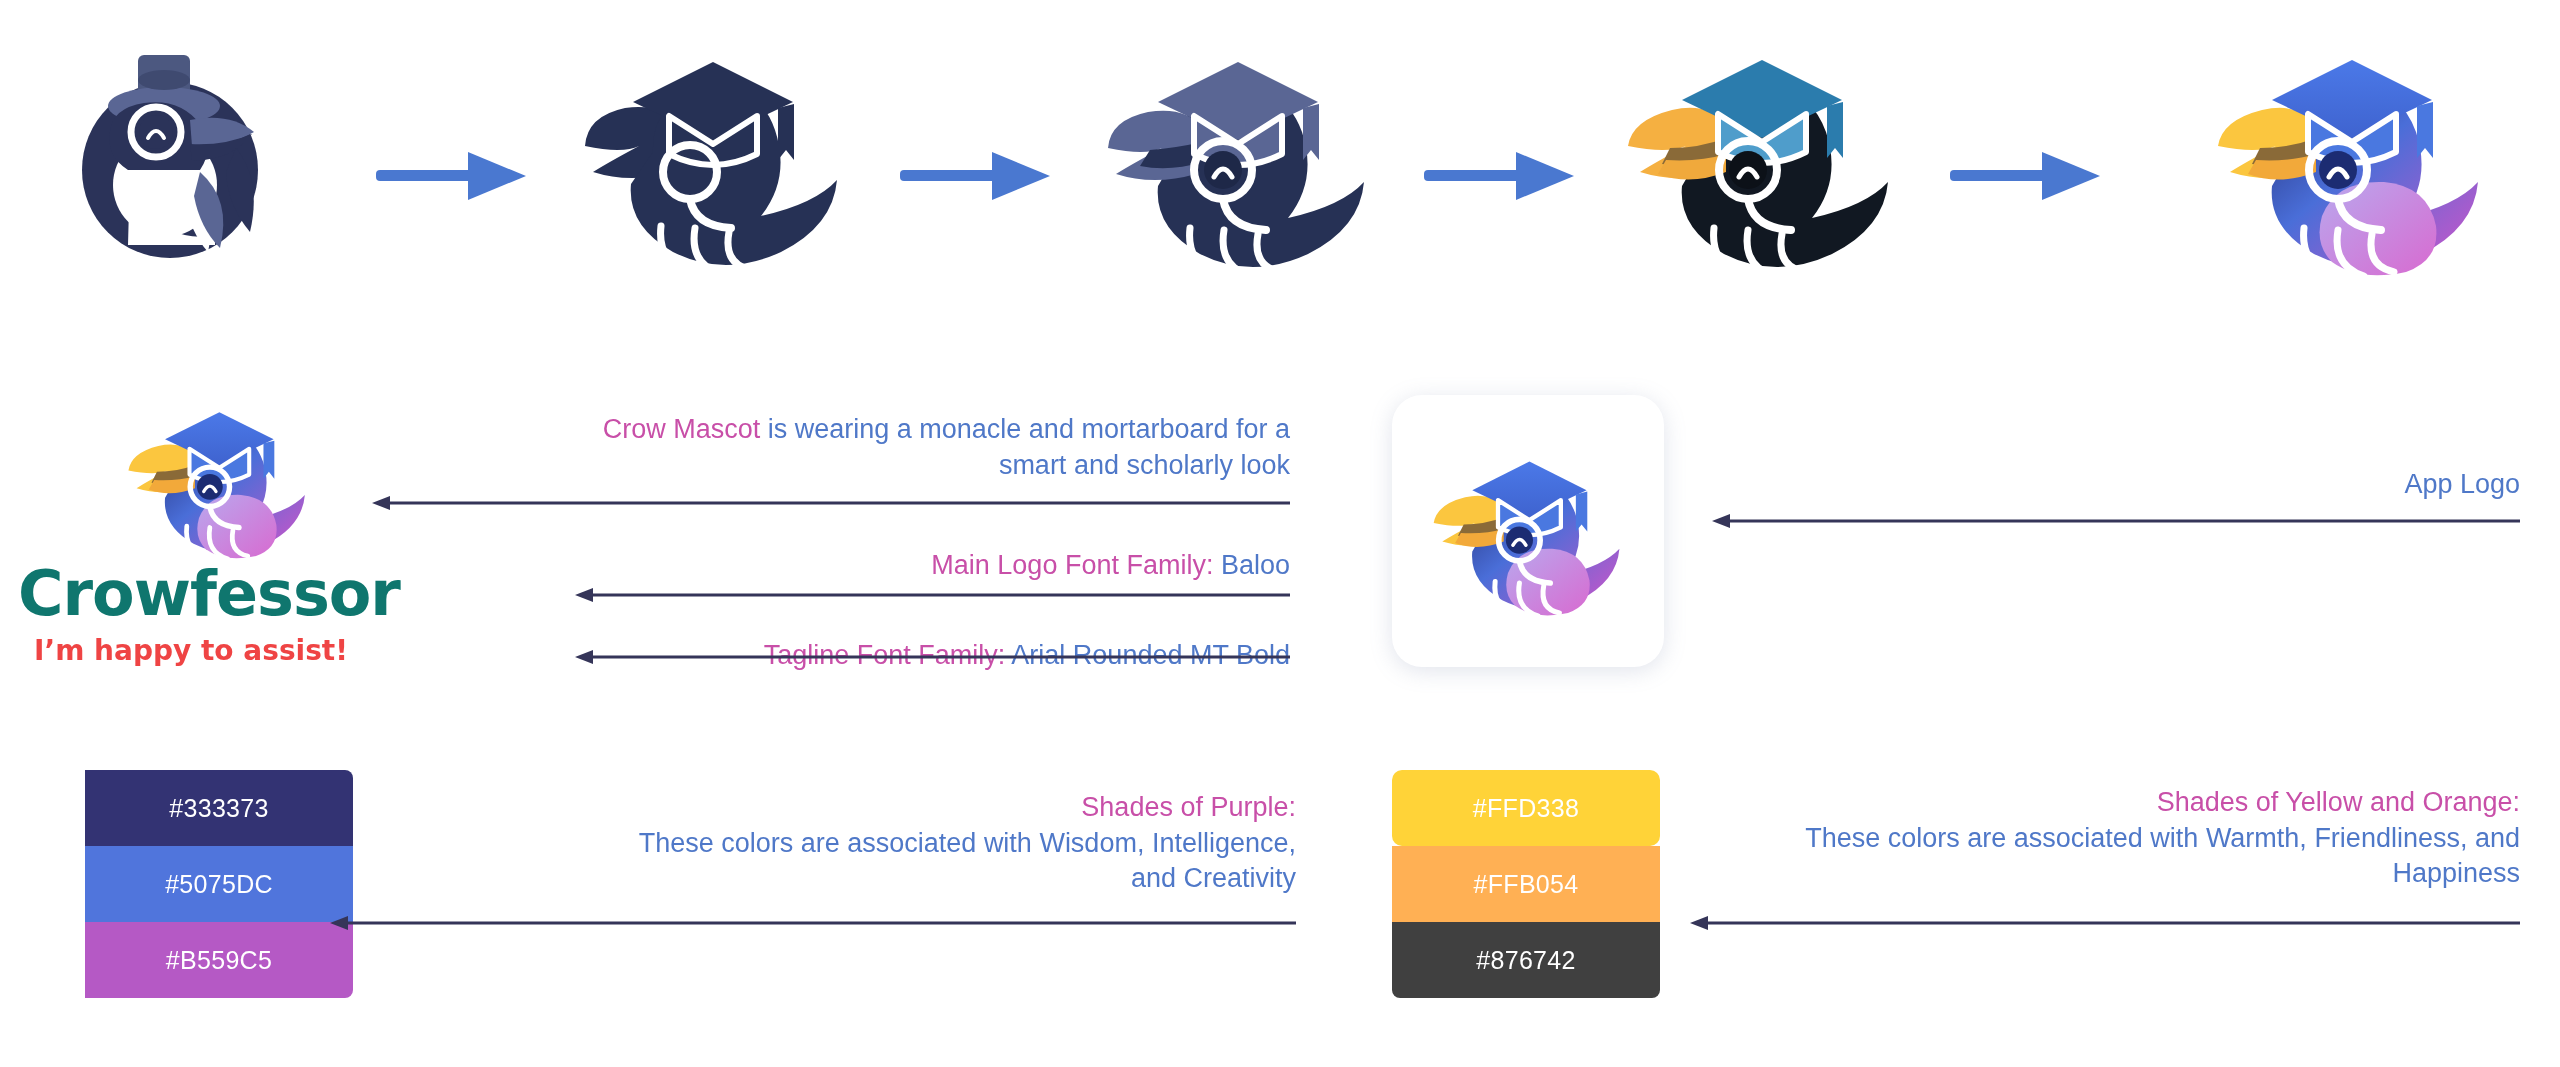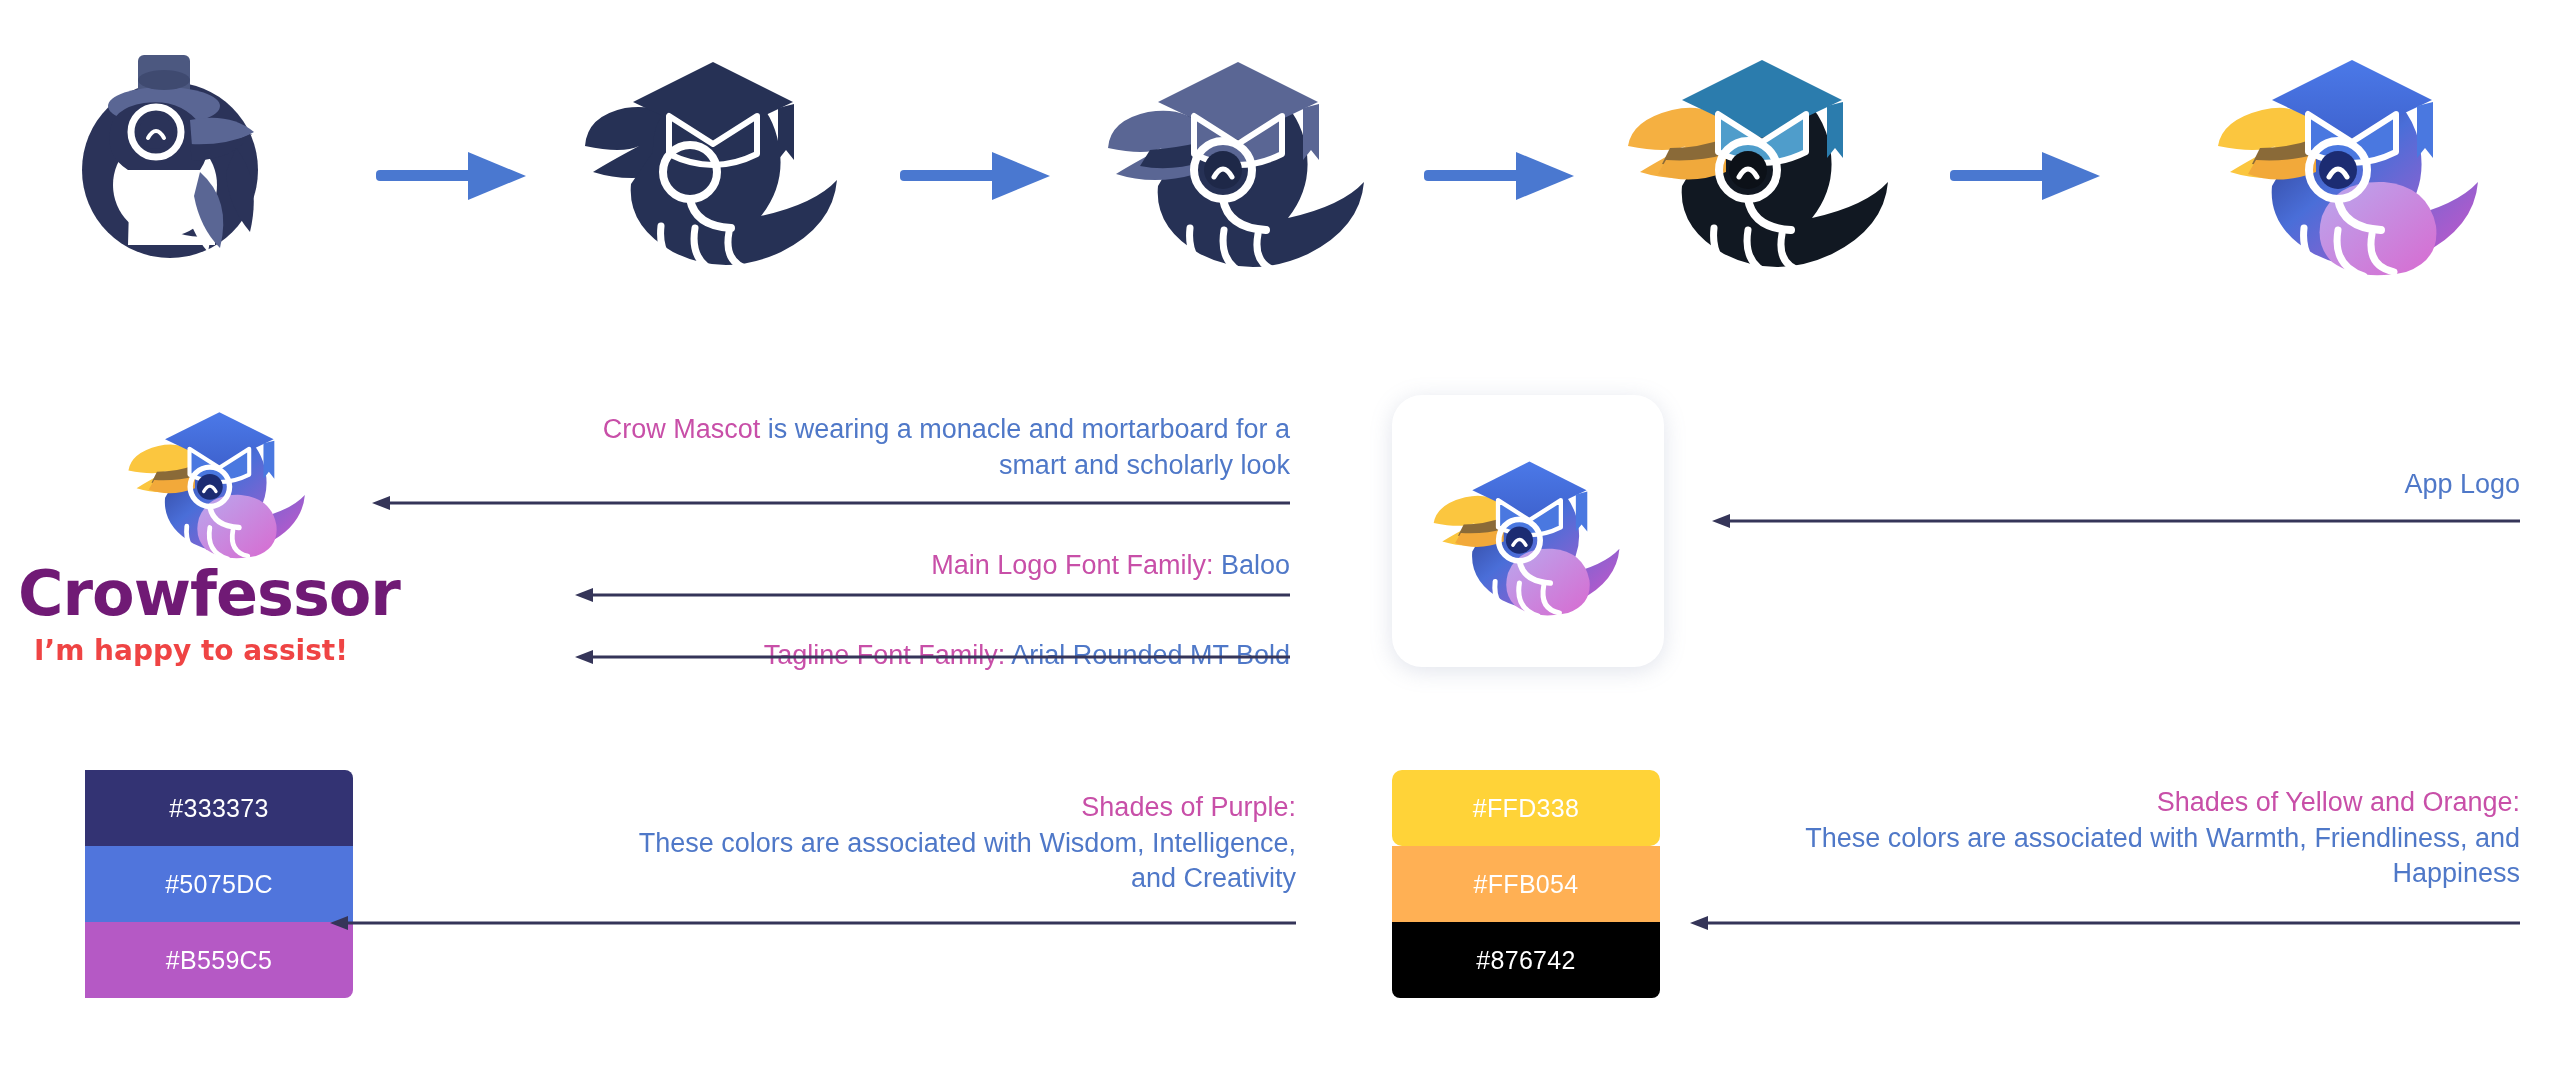--- a/index.html
+++ b/index.html
@@ -58,21 +58,21 @@
   #wordmark {
     position: absolute;
     left: 0;
     top: 178px;
     width: 340px;
     text-align: left;
     font-family: "DejaVu Sans", sans-serif;
     font-weight: bold;
     font-size: 62px;
     letter-spacing: -1px;
-    color: #701a75;
+    color: #0f766e;
     line-height: 1;
   }
   #tagline {
     position: absolute;
     left: 0;
     top: 252px;
     width: 330px;
     text-align: right;
     font-family: "DejaVu Sans", sans-serif;
     font-weight: bold;
@@ -458,21 +458,21 @@
   </svg>
 </div>
 
 <div class="swatch-card" style="left:1392px; top:770px;">
   <div class="swatch" style="background:#FFD338;border-radius:10px;">
     <span>#FFD338</span>
   </div>
   <div class="swatch" style="background:#FFB054;">
     <span>#FFB054</span>
   </div>
-  <div class="swatch" style="background:#000000;text-align:right;">
+  <div class="swatch" style="background:#404040;text-align:right;">
     <span>#876742</span>
   </div>
 </div>
 
 <div class="annot right" style="left:1760px; top:785px; width:760px;">
   <span class="hl">Shades of Yellow and Orange:</span><br>
   <span>These colors are associated with Warmth, Friendliness, and Happiness</span>
 </div>
 <div class="thin-arrow" style="left:1690px; top:914px; width:830px;">
   <svg viewBox="0 0 830 18" preserveAspectRatio="none" xmlns="http://www.w3.org/2000/svg">

